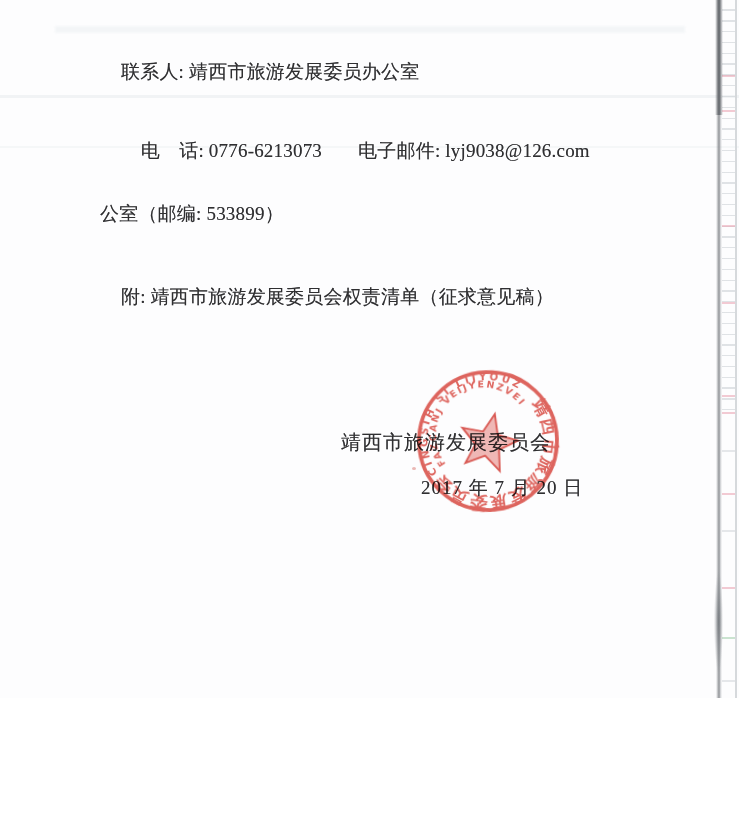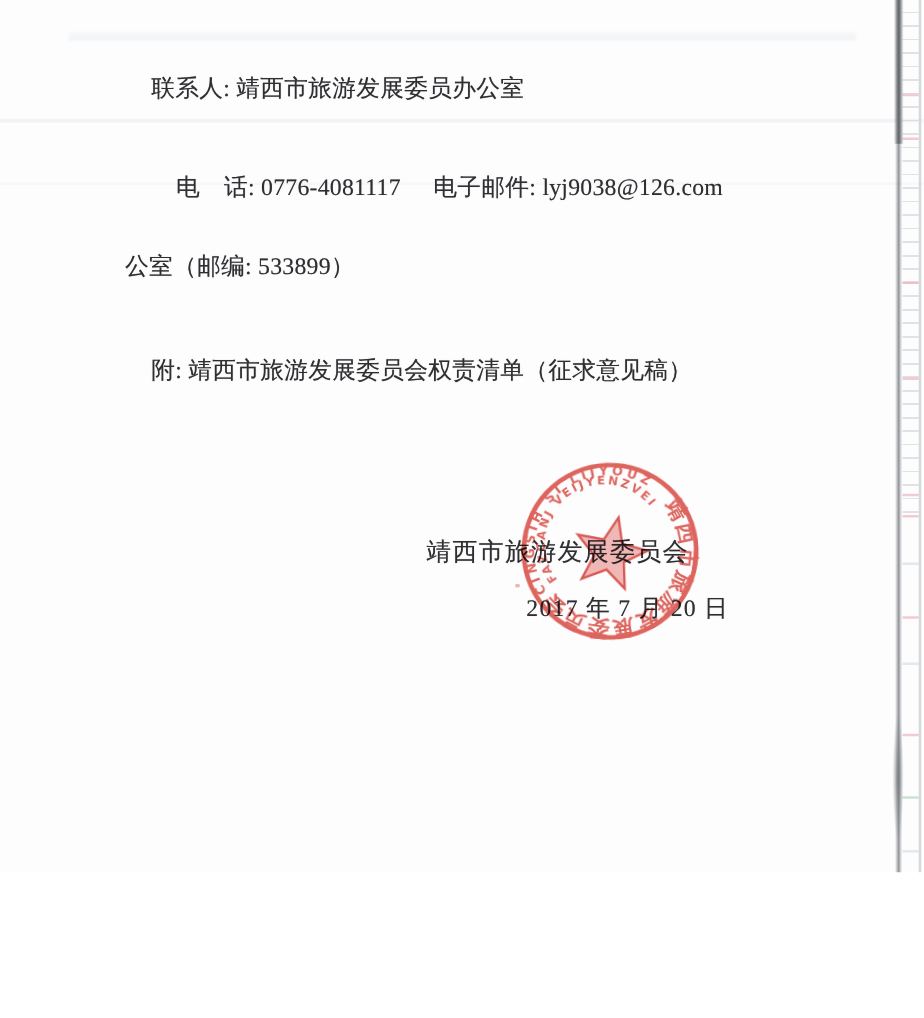--- a/index.html
+++ b/index.html
@@ -8,21 +8,21 @@
     position:relative; width:739px; height:698px; overflow:hidden;
     background:#fdfdfe;
     font-family:"Liberation Serif","DejaVu Serif",serif;
   }
   .line{
     position:absolute; white-space:pre;
     font-size:19px; line-height:1.2; color:#2f2f31;
     letter-spacing:0.2px;
     text-shadow:0 0 0.6px rgba(70,70,75,.55);
   }
-  .gap-before{margin-left:26px;}
+  .gap-before{margin-left:36px;}
   
   .artifact{position:absolute; pointer-events:none;}
   .band-top{left:55px; top:26px; width:630px; height:7px; background:#eef1f4; opacity:.6; filter:blur(1px);}
   .hline-a{left:0; top:95px; width:739px; height:3px; background:#edf0f3; opacity:.8;}
   .hline-b{left:0; top:146px; width:739px; height:2px; background:#f1f3f5; opacity:.7;}
   .bottom-speckle{
     left:0; top:762px; width:739px; height:16px; opacity:.45; filter:blur(.3px);
     background:repeating-linear-gradient(90deg,
       rgba(190,194,199,.4) 0 2px, transparent 2px 6px,
       rgba(205,208,212,.25) 6px 9px, transparent 9px 14px);
@@ -84,21 +84,21 @@
   <div class="artifact tick tick-pink" style="top:735px"></div>
   <div class="artifact tick tick-gray" style="top:782px"></div>
   <div class="artifact edge-dark-line"></div>
   <div class="artifact edge-dark-top"></div>
   <div class="artifact edge-bulge"></div>
   <div class="artifact edge-far-line"></div>
 
   <div class="line ink" style="left:121px; top:61px;">联系人: 靖西市旅游发展委员办公室</div>
 
   <div class="line ink" style="left:121px; top:117px;">
-    <span>电　话: </span><span>0776-4081117</span><span class="gap-before">电子邮件: </span><span>lyj9038@126.com</span>
+    <span>电　话: </span><span>0776-6213073</span><span class="gap-before">电子邮件: </span><span>lyj9038@126.com</span>
   </div>
 
 
   <div class="line ink" style="left:100px; top:203px;">公室（邮编: 533899）</div>
 
   <div class="line ink" style="left:121px; top:286px;text-align:right;">附: 靖西市旅游发展委员会权责清单（征求意见稿）</div>
 
   <div class="line ink" style="left:341px; top:430px; font-size:20px; letter-spacing:1px;">靖西市旅游发展委员会</div>
 
   <div class="line ink" style="left:421px; top:477px; font-size:19px; letter-spacing:1px;">2017 年 7 月 20 日</div>

